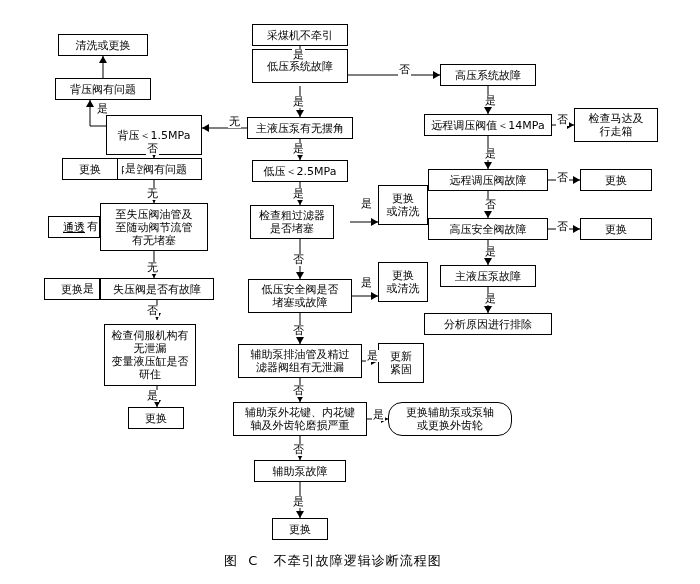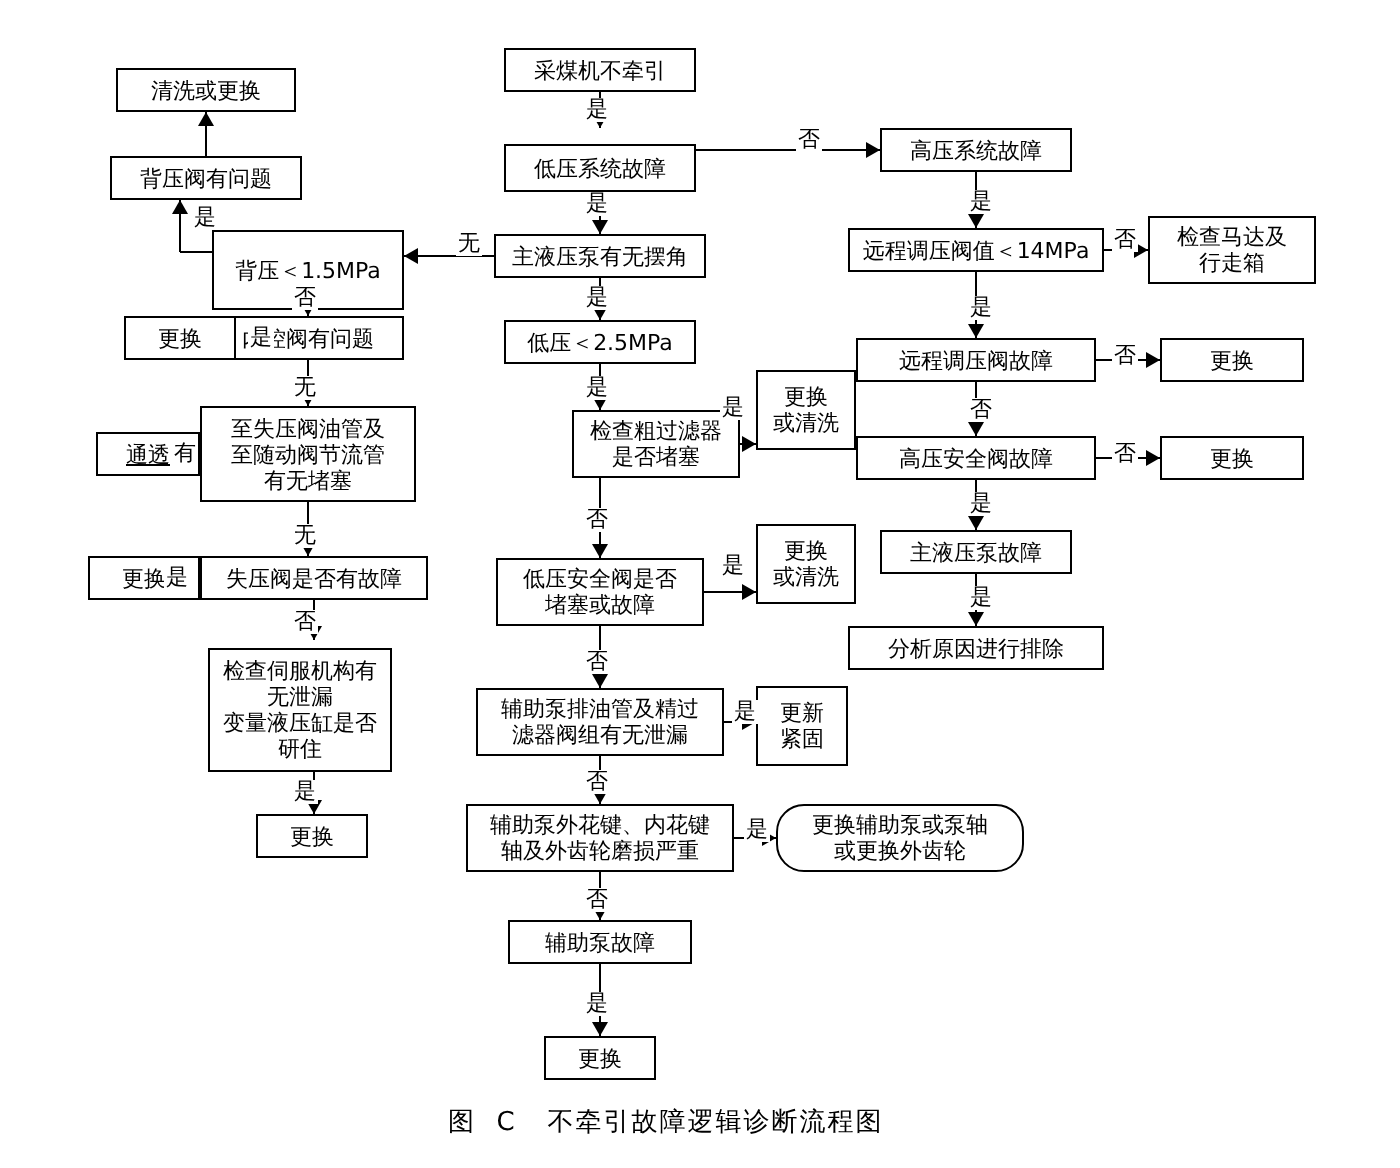--- a/index.html
+++ b/index.html
@@ -148,24 +148,24 @@
       <line x1="106" y1="169" x2="118" y2="169"></line>
       <polygon points="118,169 125,165 125,173"></polygon>
       <line x1="100" y1="227" x2="112" y2="227"></line>
       <polygon points="100,227 107,223 107,231"></polygon>
       <line x1="100" y1="289" x2="112" y2="289"></line>
       <polygon points="100,289 107,285 107,293"></polygon>
     </g>
   </svg>
 
 <div class="node" style="left: 252px; top: 24px; width: 96px; height: 22px;">采煤机不牵引</div>
-    <div class="node" style="left: 252px; top: 72px; width: 96px; height: 24px;">低压系统故障</div>
+    <div class="node" style="left: 252px; top: 49px; width: 96px; height: 34px;">低压系统故障</div>
     <div class="node" style="left: 247px; top: 117px; width: 106px; height: 22px;">主液压泵有无摆角</div>
     <div class="node" style="left: 252px; top: 160px; width: 96px; height: 22px;">低压＜2.5MPa</div>
-    <div class="node" style="left: 250px; top: 205px; width: 84px; height: 34px; margin-left: 36px;">检查粗过滤器
+    <div class="node" style="left: 250px; top: 205px; width: 84px; height: 34px;">检查粗过滤器
 是否堵塞</div>
     <div class="node" style="left: 238px; top: 344px; width: 124px; height: 34px;">辅助泵排油管及精过
 滤器阀组有无泄漏</div>
     <div class="node" style="left: 248px; top: 279px; width: 104px; height: 34px;">低压安全阀是否
 堵塞或故障</div>
     <div class="node" style="left: 233px; top: 402px; width: 134px; height: 34px;">辅助泵外花键、内花键
 轴及外齿轮磨损严重</div>
     <div class="node" style="left: 254px; top: 460px; width: 92px; height: 22px;">辅助泵故障</div>
     <div class="node" style="left: 272px; top: 518px; width: 56px; height: 22px;">更换</div>
     <div class="node" style="left: 440px; top: 64px; width: 96px; height: 22px;">高压系统故障</div>

